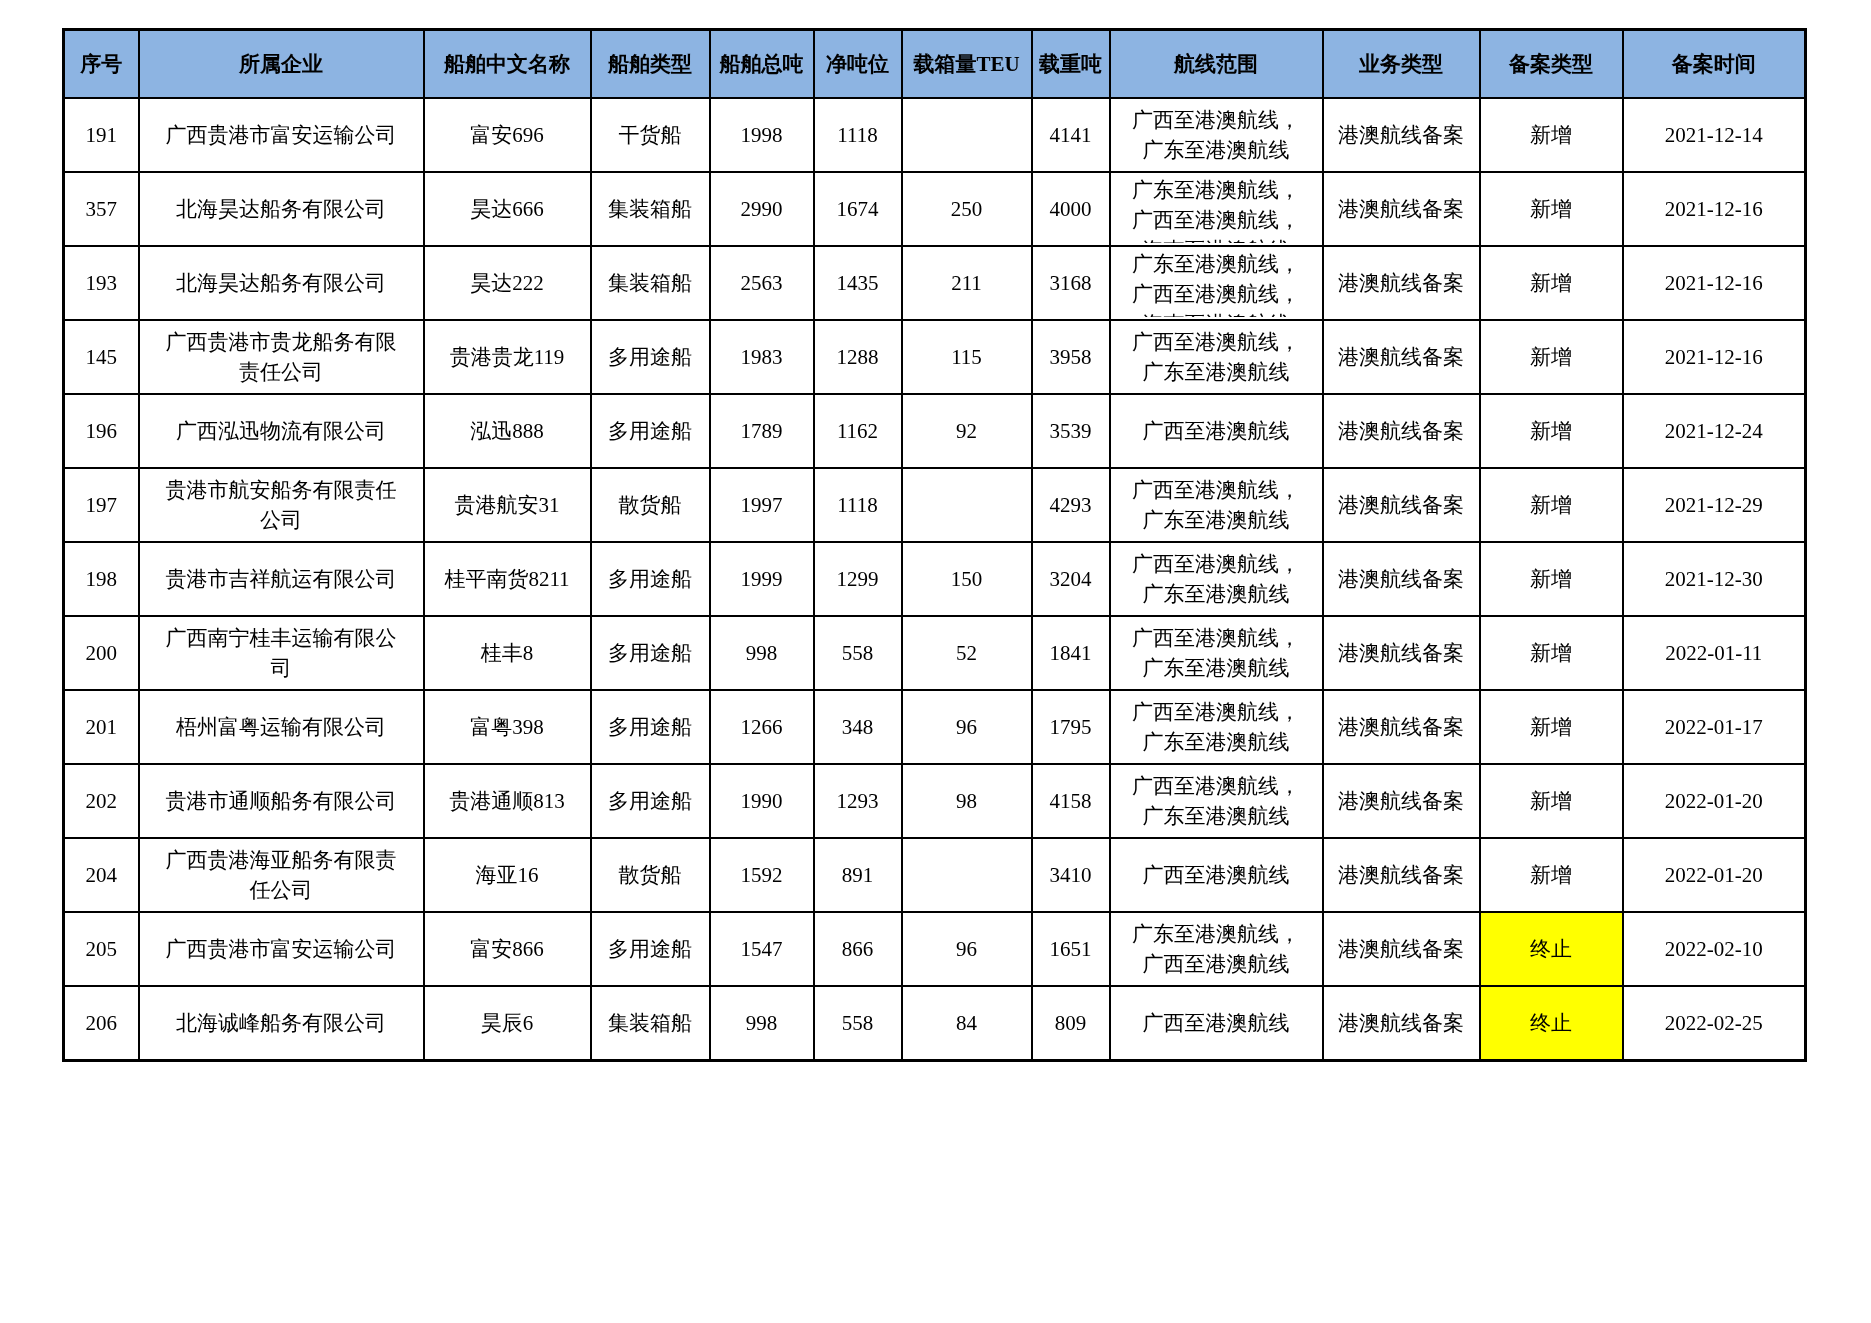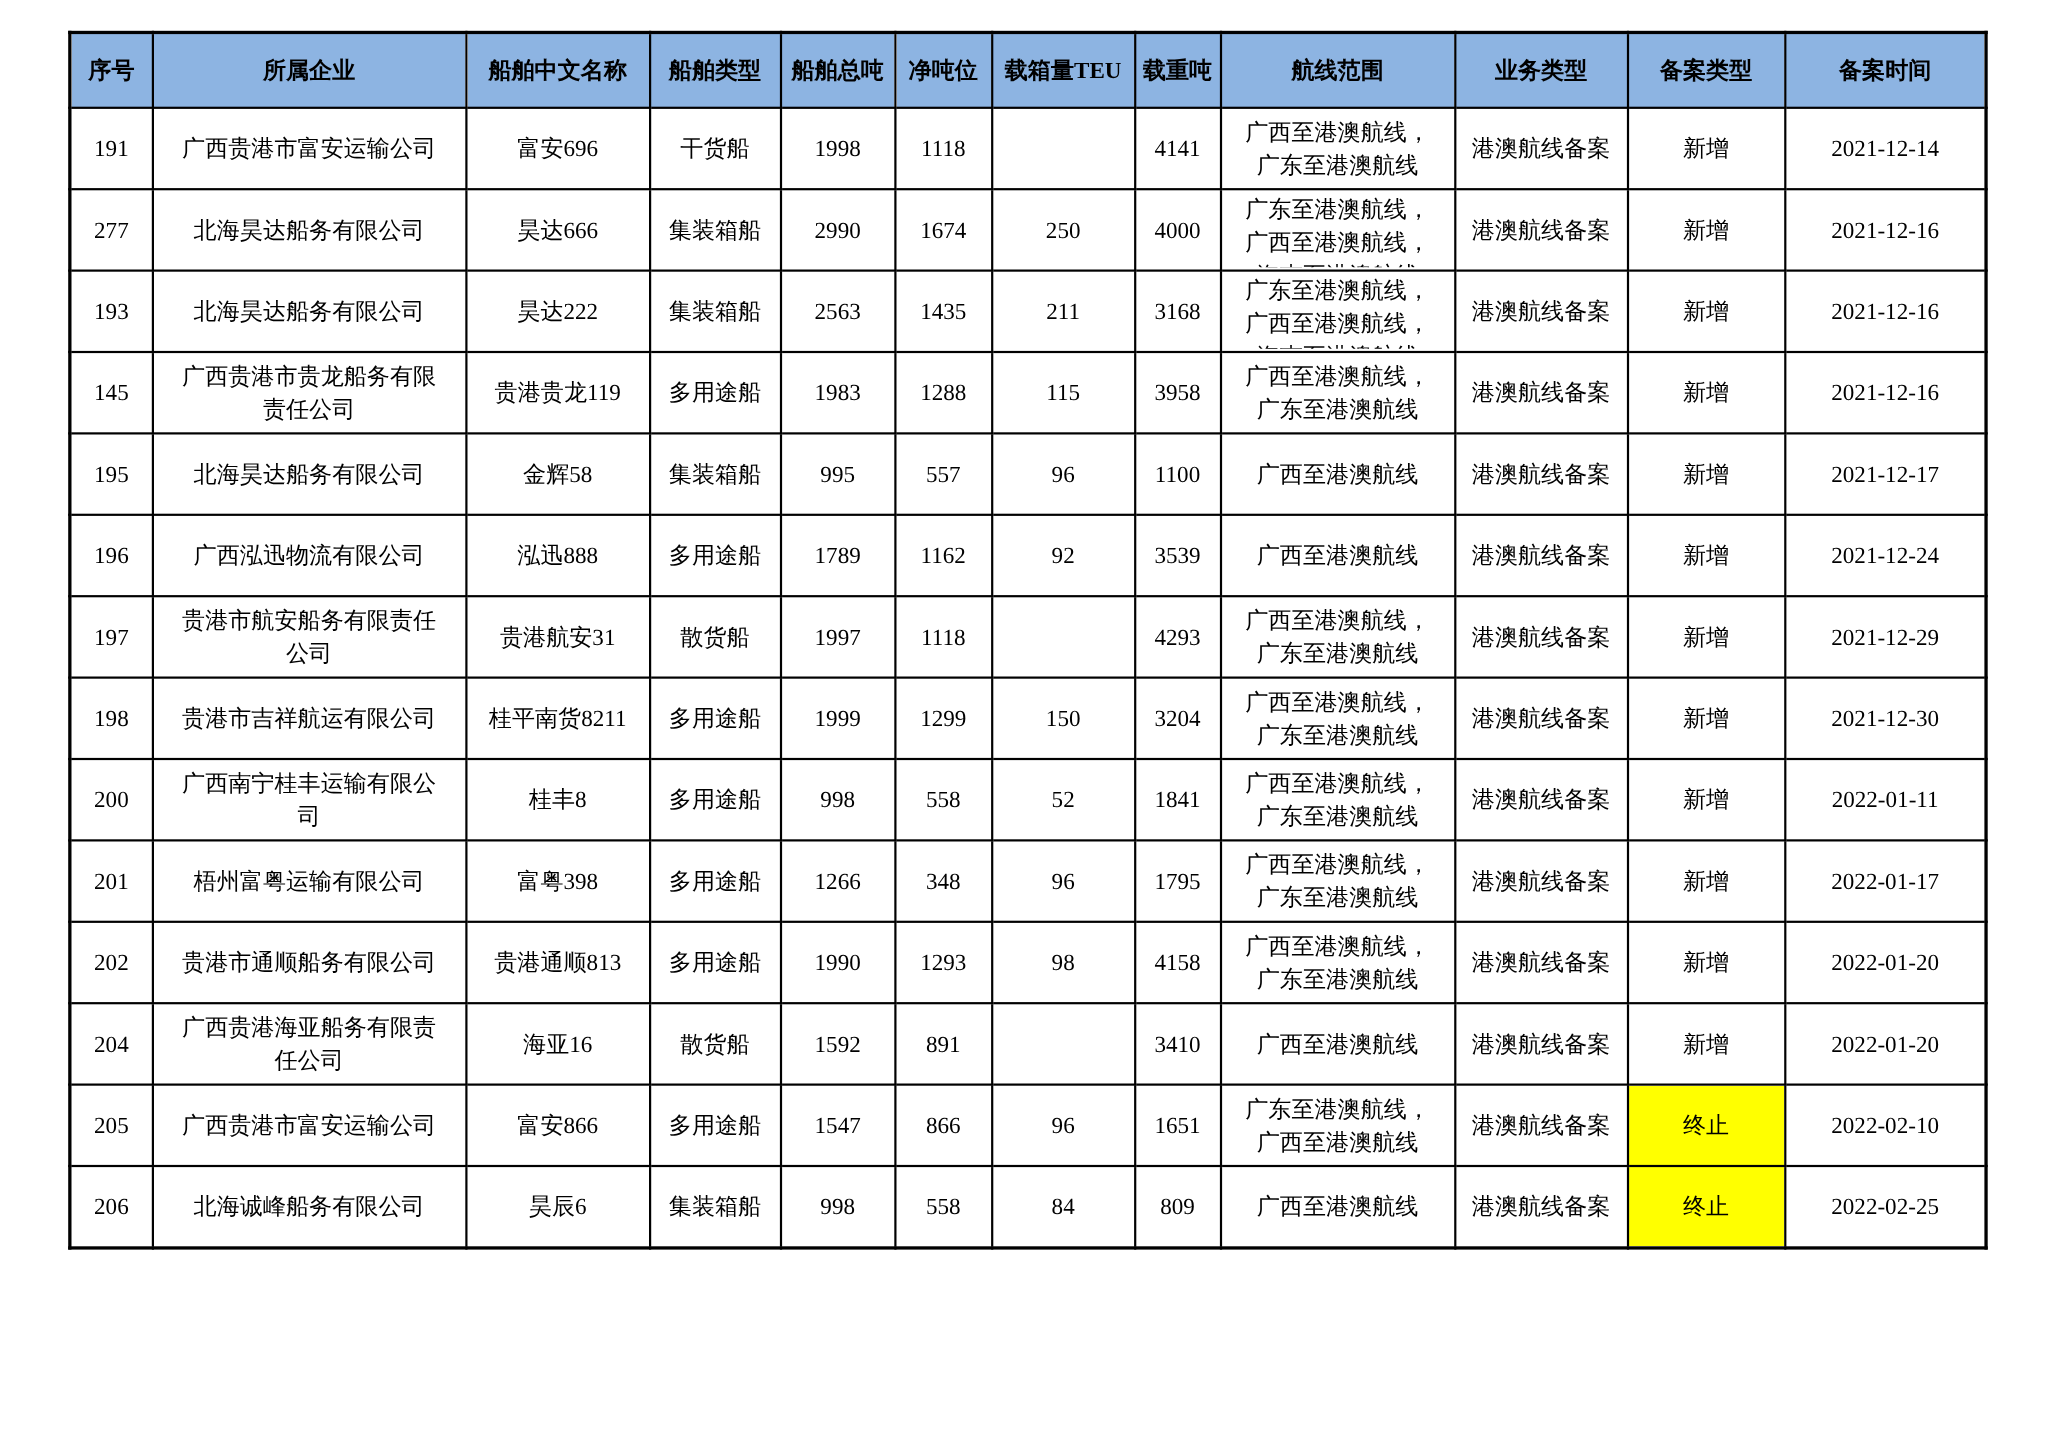--- a/index.html
+++ b/index.html
@@ -76,21 +76,21 @@
             <div class="lines">
               <div>广西至港澳航线，</div>
               <div>广东至港澳航线</div>
             </div>
           </td>
           <td>港澳航线备案</td>
           <td>新增</td>
           <td>2021-12-14</td>
         </tr>
         <tr>
-          <td>277</td>
+          <td>357</td>
           <td>
             <div class="lines">
               <div>北海昊达船务有限公司</div>
             </div>
           </td>
           <td>昊达666</td>
           <td>集装箱船</td>
           <td>2990</td>
           <td>1674</td>
           <td>250</td>
@@ -148,42 +148,20 @@
             <div class="lines">
               <div>广西至港澳航线，</div>
               <div>广东至港澳航线</div>
             </div>
           </td>
           <td>港澳航线备案</td>
           <td>新增</td>
           <td>2021-12-16</td>
         </tr>
         <tr>
-          <td>195</td>
-          <td>
-            <div class="lines">
-              <div>北海昊达船务有限公司</div>
-            </div>
-          </td>
-          <td>金辉58</td>
-          <td>集装箱船</td>
-          <td>995</td>
-          <td>557</td>
-          <td>96</td>
-          <td>1100</td>
-          <td>
-            <div class="lines">
-              <div>广西至港澳航线</div>
-            </div>
-          </td>
-          <td>港澳航线备案</td>
-          <td>新增</td>
-          <td>2021-12-17</td>
-        </tr>
-        <tr>
           <td>196</td>
           <td>
             <div class="lines">
               <div>广西泓迅物流有限公司</div>
             </div>
           </td>
           <td>泓迅888</td>
           <td>多用途船</td>
           <td>1789</td>
           <td>1162</td>

